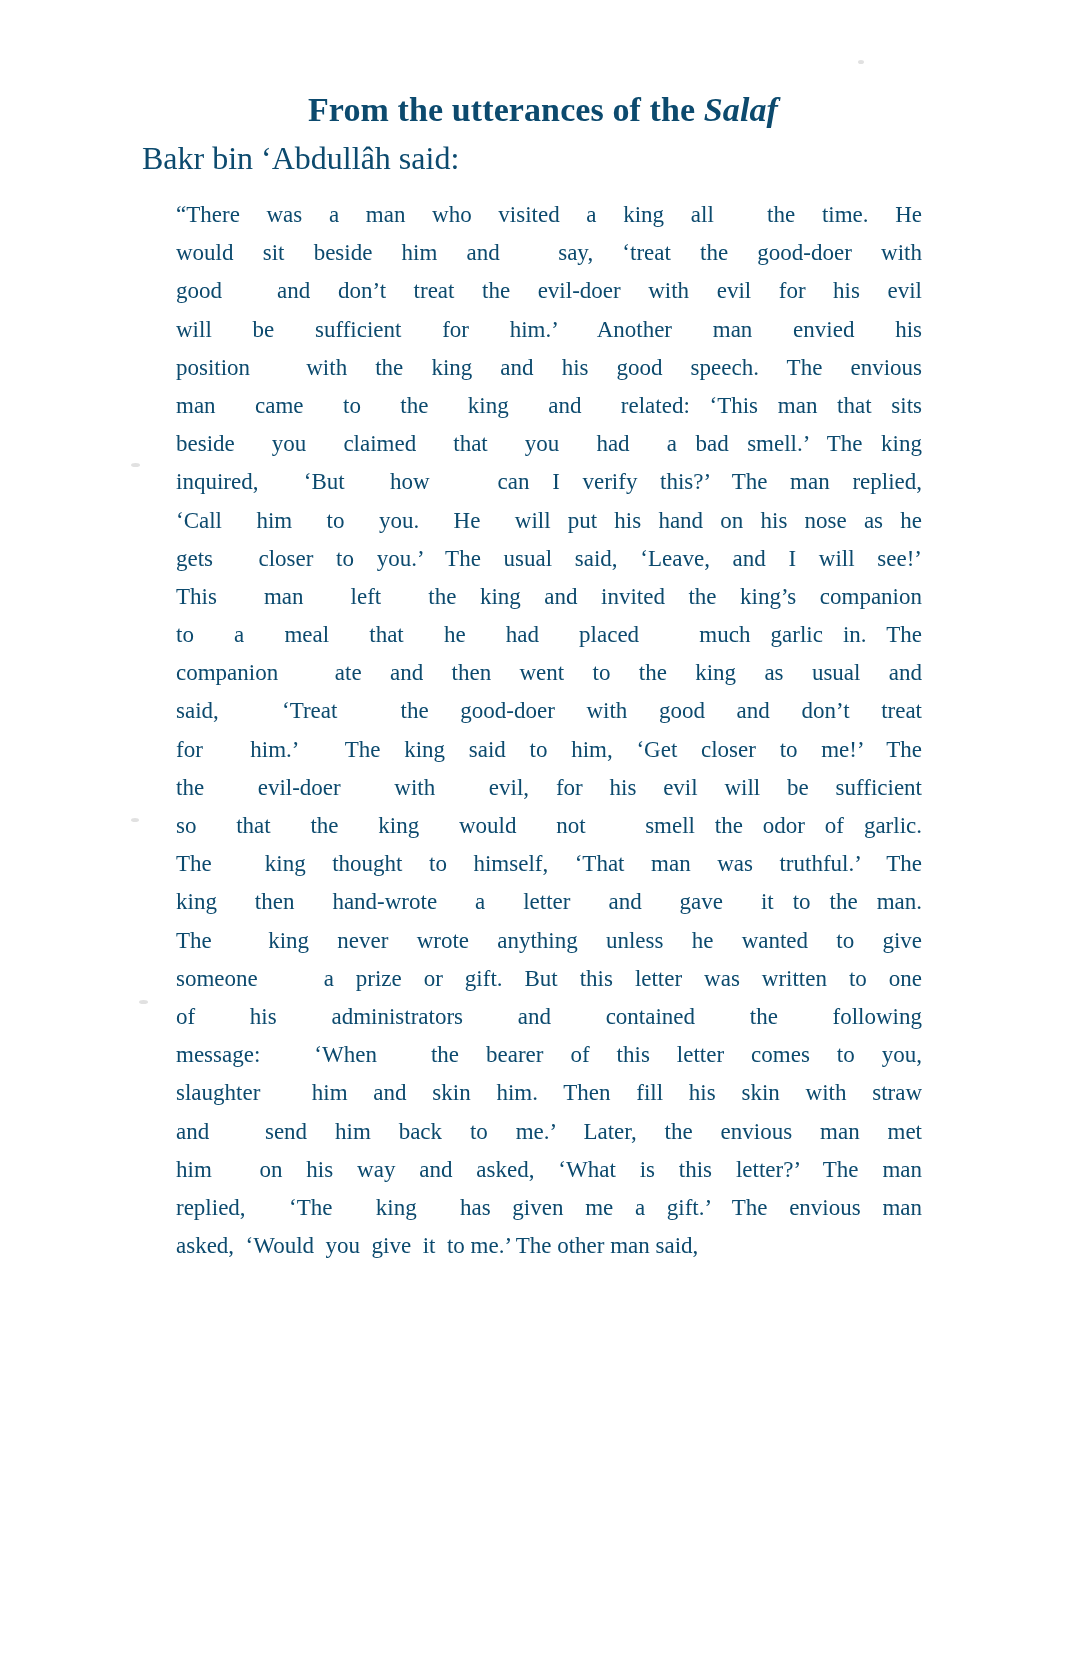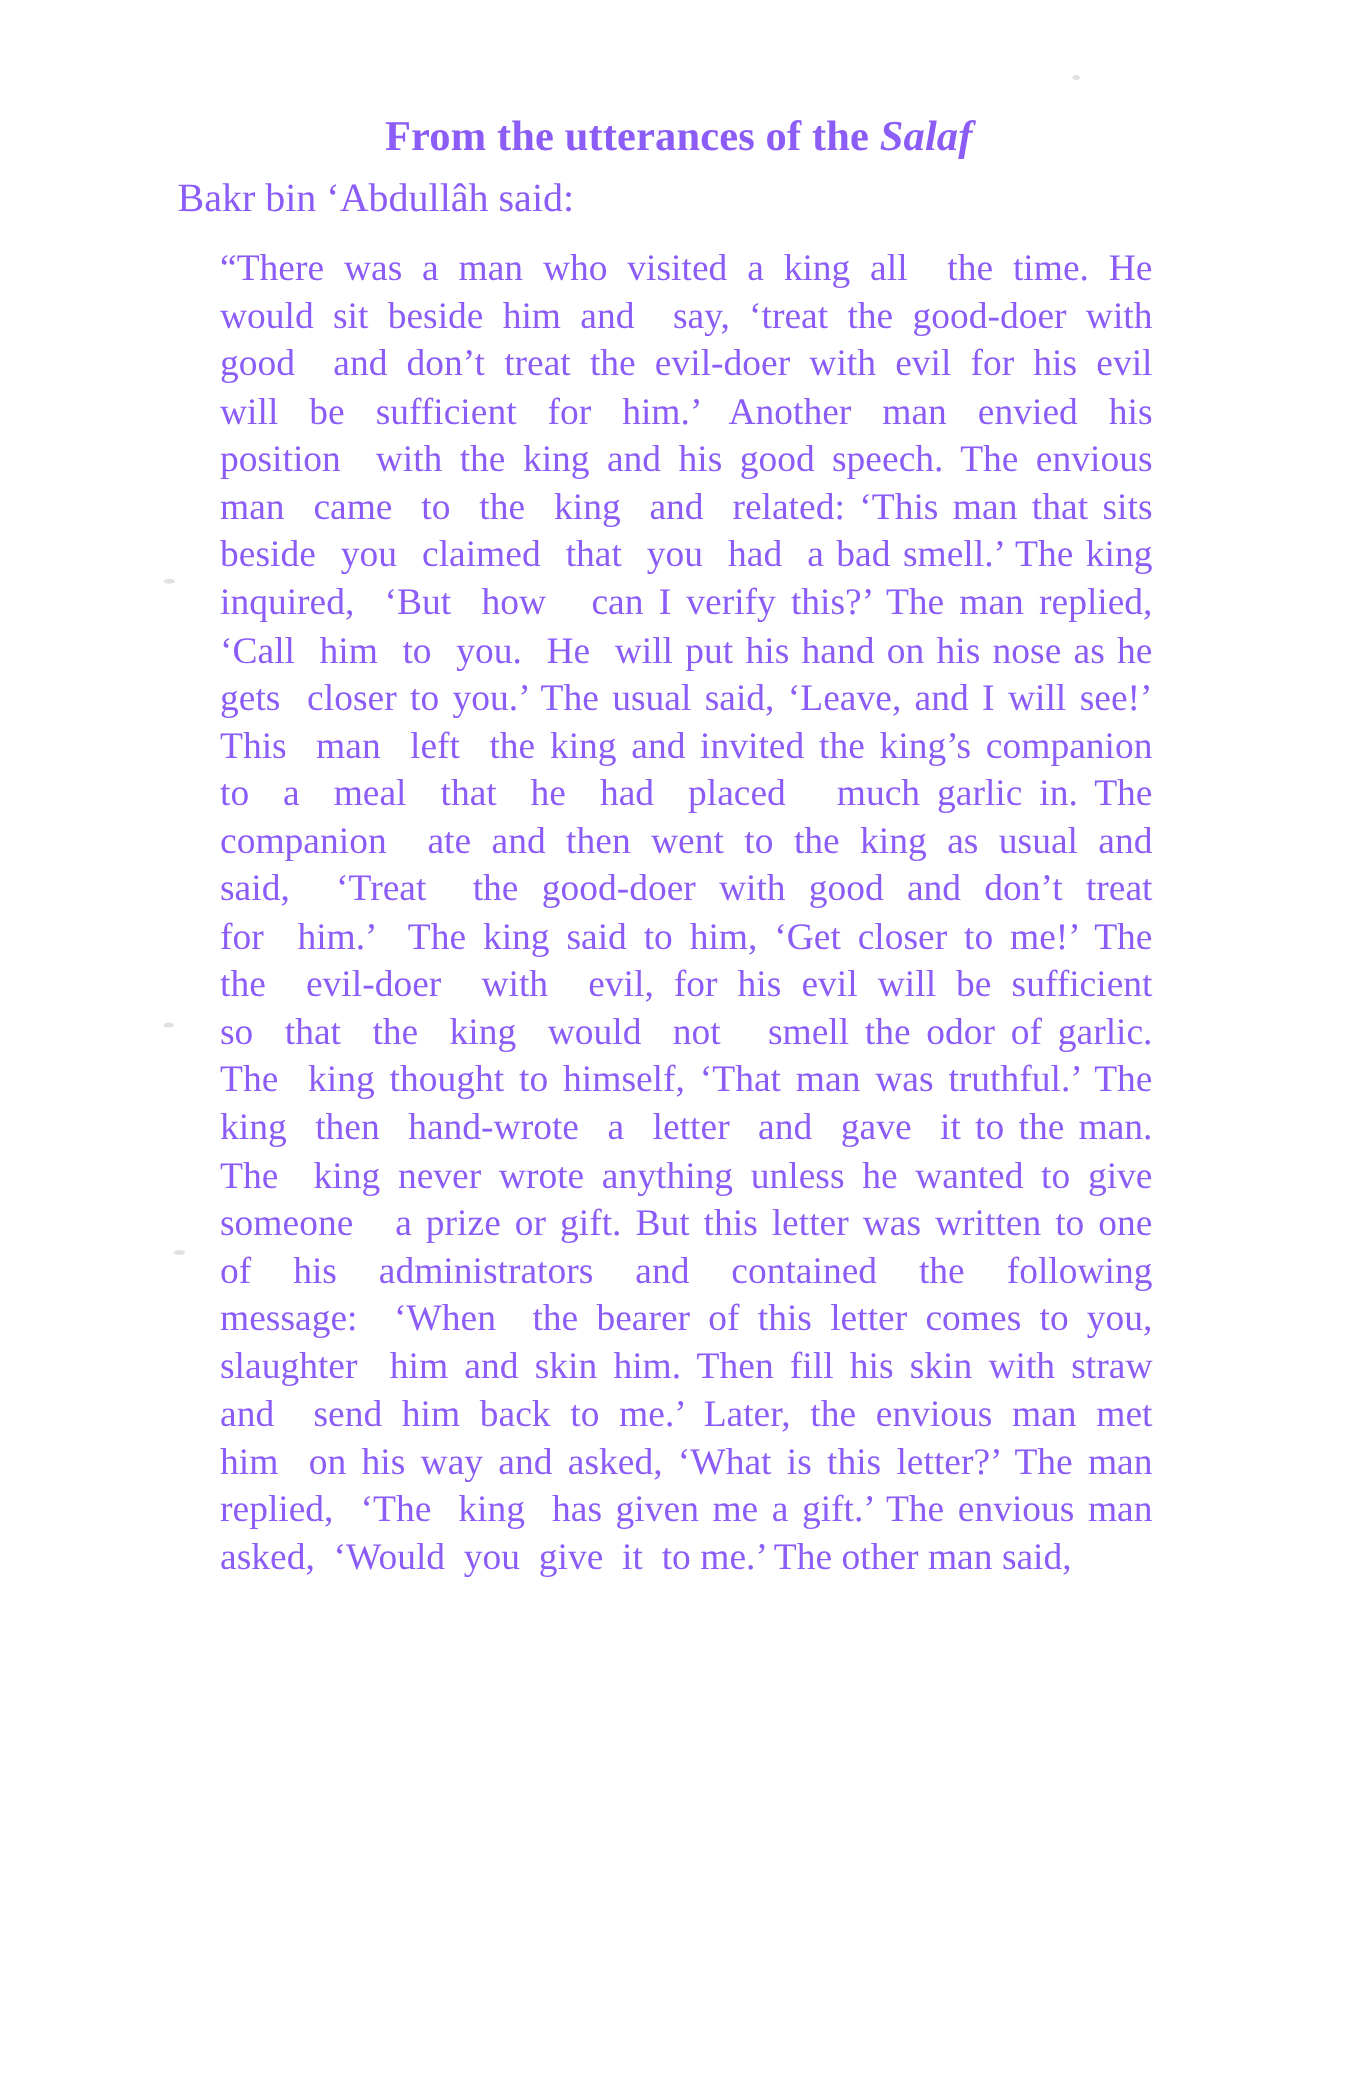--- a/index.html
+++ b/index.html
@@ -7,21 +7,21 @@
     padding: 0;
     background: #ffffff;
   }
   .page {
     position: relative;
     width: 1086px;
     height: 1326px;
     background: #ffffff;
     overflow: hidden;
     font-family: "Liberation Serif", "DejaVu Serif", serif;
-    color: #8b5cf6;
+    color: #0c4a6e;
   }
 
   
   .title {
     position: absolute;
     left: 0;
     right: 0;
     top: 68px;
     text-align: center;
     font-size: 34px;
@@ -43,21 +43,21 @@
   }
 
   
   .body-block {
     position: absolute;
     left: 176px;
     top: 196px;
     width: 746px;
   }
   .tline {
-    font-size: 30px;
+    font-size: 23px;
     line-height: 38.2px;
     text-align: justify;
     text-align-last: justify;
     white-space: pre;
     height: 38.2px;
   }
   
   .tline.flush-left {
     text-align: right;
     text-align-last: left;

